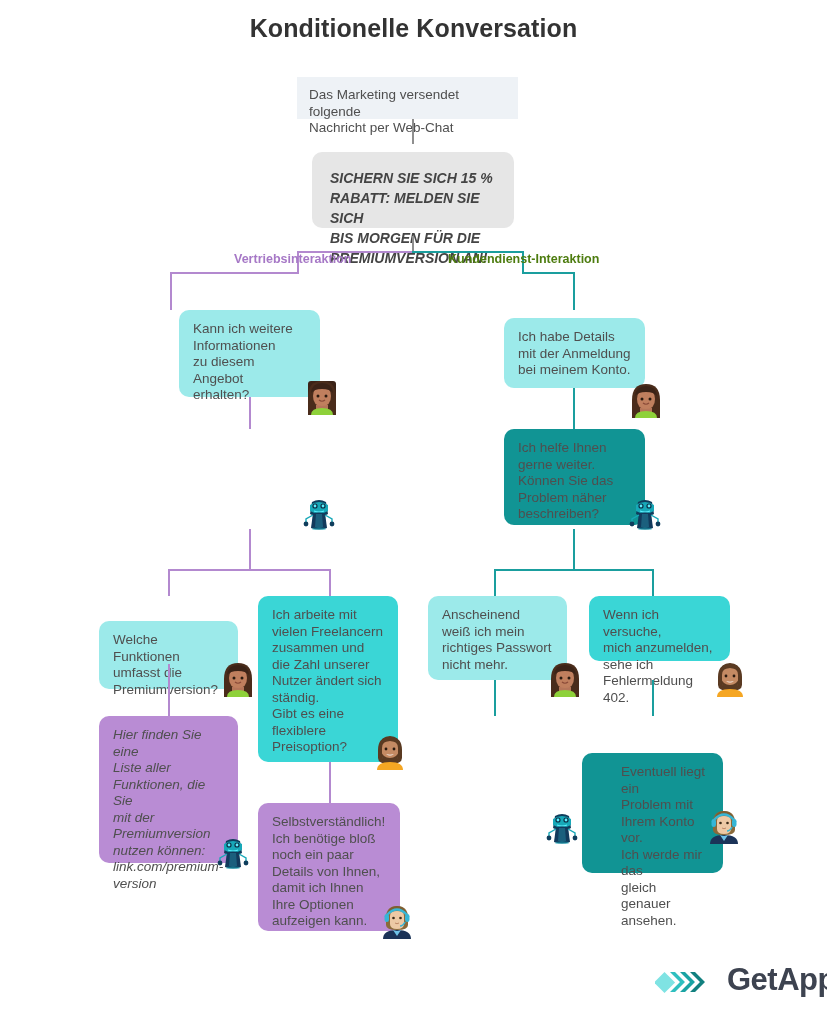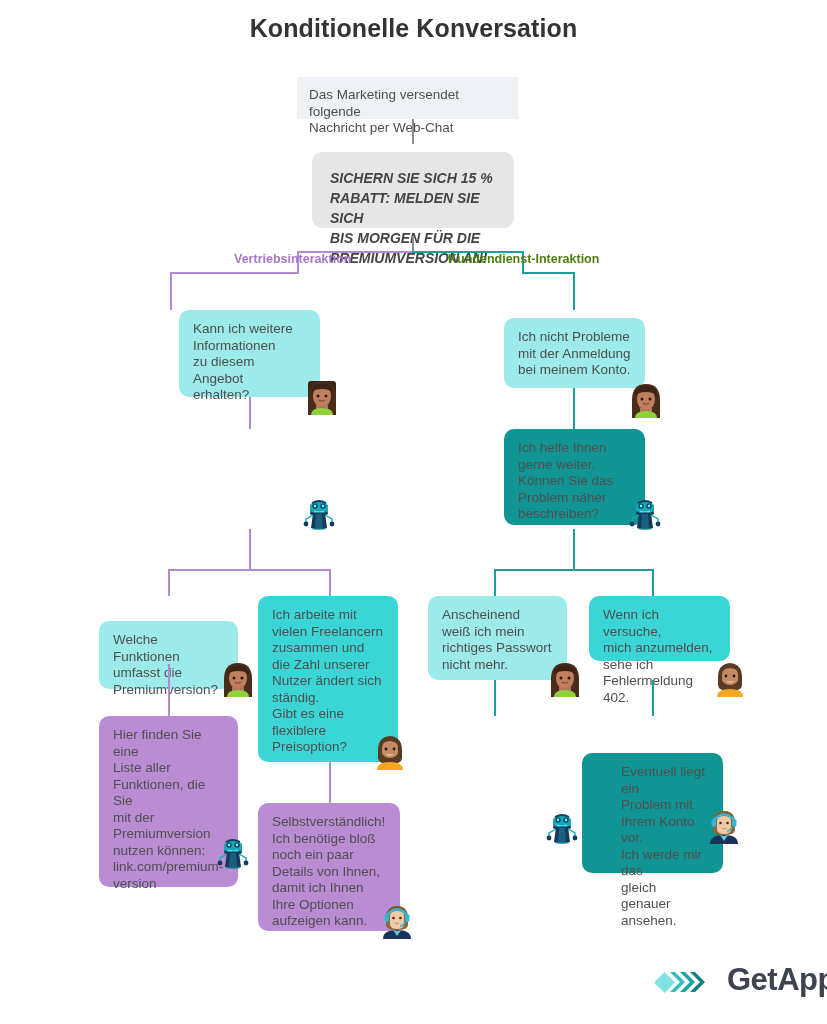--- a/index.html
+++ b/index.html
@@ -188,21 +188,21 @@
       <path d="M6 12 Q8 2 17 2 Q26 2 28 12 Q24 7 17 7 Q10 7 6 12 Z" fill="#5a3a22"></path>
       <path d="M8 17 Q8 29 17 30 Q26 29 26 17 Q24 24 17 24 Q10 24 8 17 Z" fill="#5a3a22"></path>
       <circle cx="13" cy="15" r="1.4" fill="#2a1a10"></circle>
       <circle cx="21" cy="15" r="1.4" fill="#2a1a10"></circle>
       <path d="M13 20 Q17 23 21 20 Q17 21.5 13 20 Z" fill="#ffffff"></path>
       <path d="M4 36 Q4 28 17 28 Q30 28 30 36 Z" fill="#f5a623"></path>
     </svg>
   </div>
 
   <div class="ln v purple" style="left:168px; top:664px; height:52px;"></div>
-  <div class="bub purple" style="left:99px; top:716px; width:139px; height:171px;">Hier finden Sie eine
+  <div class="bub purple" style="left:99px; top:716px; width:139px; height:147px;font-style:italic;">Hier finden Sie eine
 Liste aller
 Funktionen, die Sie
 mit der
 Premiumversion
 nutzen können:
 link.com/premium-
 version</div>
   <div class="av" style="left:216px; top:833px;">
     <svg viewBox="0 0 34 36">
       <path d="M10 8 Q17 4 24 8 L26 20 Q17 26 8 20 Z" fill="#0f3d5c"></path>
@@ -240,21 +240,21 @@
       <path d="M15 20 Q17 21.5 19 20" stroke="#c08a68" stroke-width="1" fill="none"></path>
       <path d="M7 12 Q17 1 27 12" stroke="#36b6d6" stroke-width="2.4" fill="none"></path>
       <rect x="4.5" y="11" width="4.5" height="8" rx="2.2" fill="#36b6d6"></rect>
       <rect x="25" y="11" width="4.5" height="8" rx="2.2" fill="#36b6d6"></rect>
       <path d="M25 19 Q23 23 20 23" stroke="#36b6d6" stroke-width="1.6" fill="none"></path>
       <path d="M3 36 Q3 27 17 27 Q31 27 31 36 Z" fill="#1b3358"></path>
       <path d="M13 27 L17 33 L21 27 Q17 29 13 27 Z" fill="#6fc3e8"></path>
     </svg>
   </div>
 
-  <div class="bub cyan" style="left:504px; top:318px; width:141px; height:70px;">Ich nicht Probleme
+  <div class="bub cyan" style="left:504px; top:318px; width:141px; height:70px;">Ich habe Details
 mit der Anmeldung
 bei meinem Konto.</div>
   <div class="av" style="left:629px; top:382px;">
     <svg viewBox="0 0 34 36">
       <path d="M3 18 Q3 2 17 2 Q31 2 31 18 L31 36 L3 36 Z" fill="#4a2c1b"></path>
       <rect x="11" y="26" width="12" height="10" fill="#b5765a"></rect>
       <path d="M8 17 Q8 8 17 8 Q26 8 26 17 Q26 27 17 27 Q8 27 8 17 Z" fill="#c07f5e"></path>
       <path d="M6 14 Q7 4 17 4 Q27 4 28 14 Q25 10 17 10 Q9 10 6 14 Z" fill="#3b2317"></path>
       <circle cx="13" cy="17" r="1.5" fill="#2a1a10"></circle>
       <circle cx="21" cy="17" r="1.5" fill="#2a1a10"></circle>

